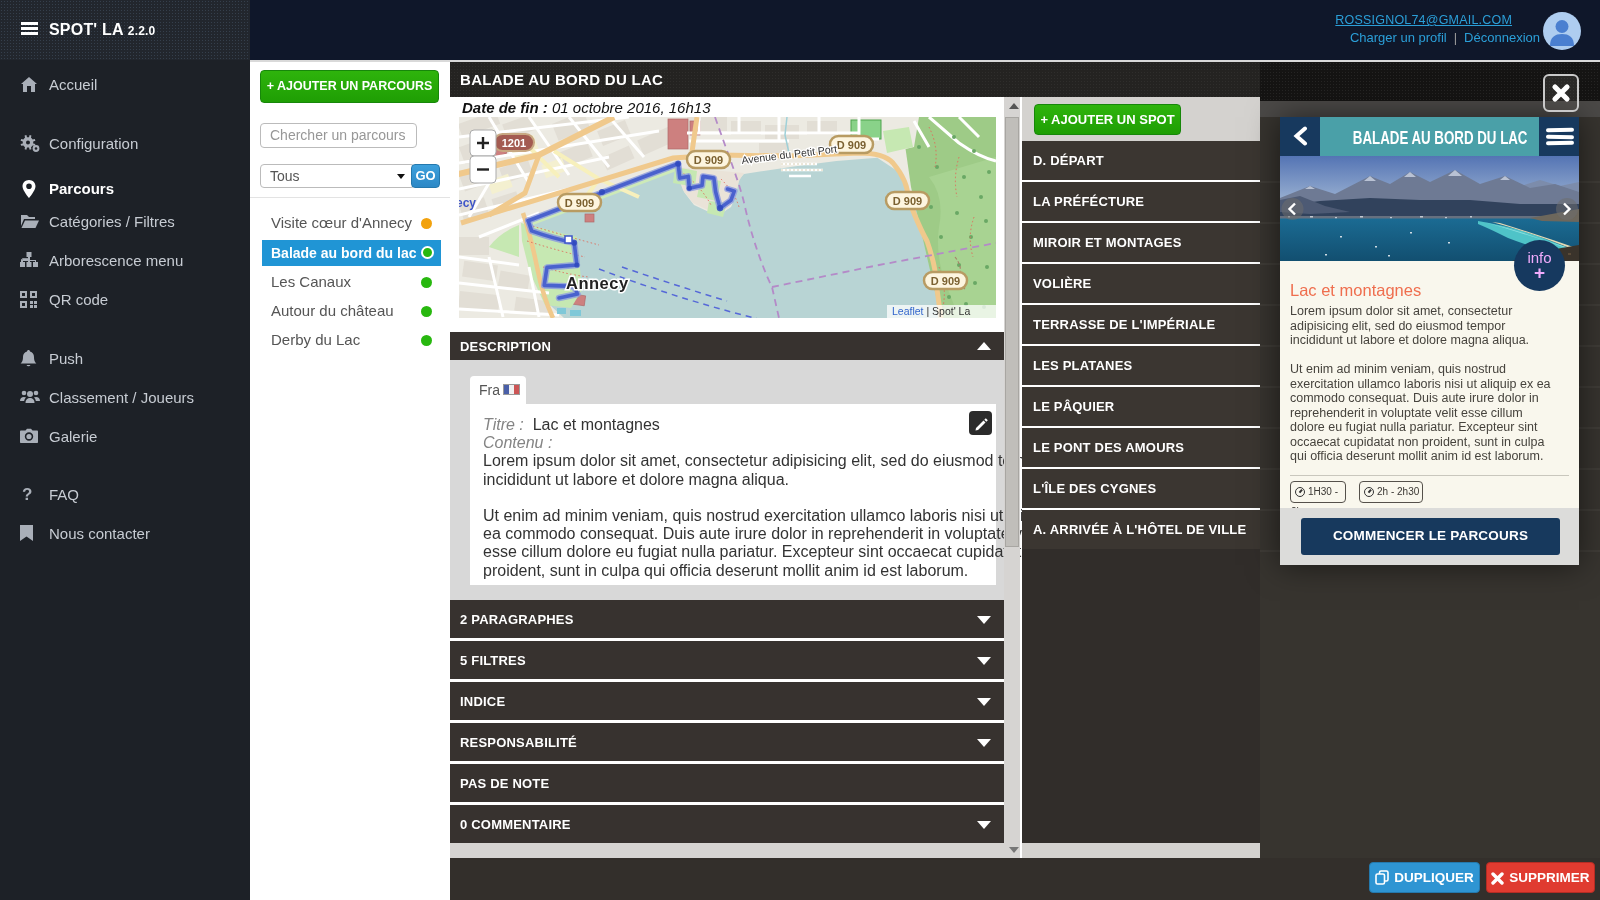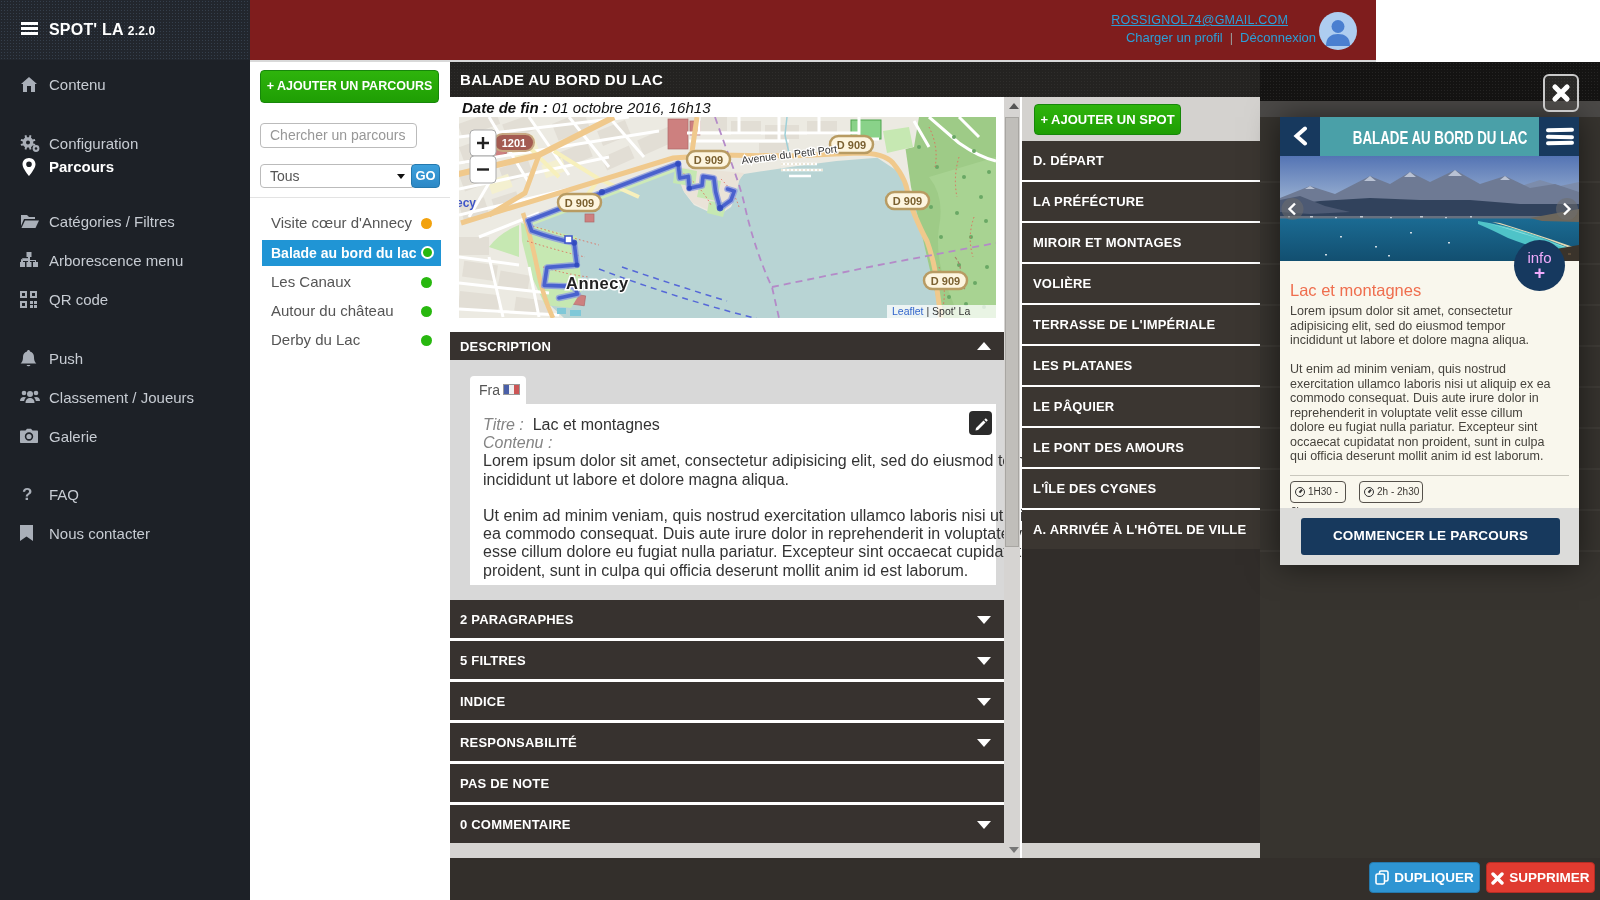--- a/index.html
+++ b/index.html
@@ -10,21 +10,21 @@
  background-image:radial-gradient(rgba(120,150,190,.22) .7px,transparent 1px);background-size:3px 3px;}
 .burger{left:21px;top:22px;width:17px;height:13px;border-top:3px solid #fff;border-bottom:3px solid #fff;}
 .burger:before{content:"";position:absolute;left:0;top:2px;width:17px;height:3px;background:#fff;}
 #sbtitle{left:49px;top:21px;color:#fff;font-size:16px;font-weight:bold;letter-spacing:.2px;}
 #sbtitle small{font-size:12px;font-weight:bold;}
 .mi{left:0;width:250px;height:30px;color:#c7ccd3;font-size:15px;line-height:30px;}
 .mi .lbl{position:absolute;left:49px;top:0;}
 .mi svg{position:absolute;left:20px;top:6px;}
 .mi.act{color:#fff;font-weight:bold;}
 
-#topbar{left:250px;top:0;width:1126px;height:62px;background:#7f1d1d;border-bottom:2px solid #d9d9d9;}
+#topbar{left:250px;top:0;width:1350px;height:62px;background:#0f172a;border-bottom:2px solid #d9d9d9;}
 #email{right:88px;top:13px;color:#2b9fd8;font-size:12.5px;text-decoration:underline;letter-spacing:.2px;}
 #profrow{right:60px;top:30px;color:#2b9fd8;font-size:13px;}
 #profrow .sep{color:#999;padding:0 7px;}
 #avatar{right:19px;top:12px;width:38px;height:38px;border-radius:50%;background:#aecdf0;overflow:hidden;}
 
 #leftcol{left:250px;top:62px;width:200px;height:838px;background:#fff;}
 .greenbtn{background:linear-gradient(#2eb40c,#1f9e04);border:1px solid #17870a;border-radius:4px;color:#fff;font-weight:bold;font-size:13px;text-align:center;}
 #addparc{left:10px;top:8px;width:179px;height:33px;line-height:31px;font-size:12.5px;}
 #searchinp{left:10px;top:61px;width:157px;height:25px;border:1px solid #bbb;border-radius:4px;color:#979797;font-size:14px;line-height:23px;padding-left:9px;}
 #selbox{left:10px;top:102px;width:155px;height:24px;border:1px solid #bbb;border-radius:4px;color:#555;font-size:14px;line-height:22px;padding-left:9px;}
@@ -115,31 +115,31 @@
 <body>
 <div class="abs" id="sidebar">
  <div class="abs" id="sbhead">
       <div class="abs burger"></div>
       <div class="abs" id="sbtitle">SPOT' LA <small>2.2.0</small></div>
     </div>
  <div class="abs mi" style="top:70px;">
       <svg width="18" height="18" viewBox="0 0 18 18" fill="#a9afb8">
         <path d="M9 1 L17 8 L15 8 L15 16 L11 16 L11 10 L7 10 L7 16 L3 16 L3 8 L1 8 Z"></path>
       </svg>
-      <span class="lbl">Contenu</span>
+      <span class="lbl">Accueil</span>
     </div>
  <div class="abs mi" style="top:129px;">
       <svg width="20" height="18" viewBox="0 0 20 18" fill="#a9afb8">
         <path d="M7,2.2 L9,2.2 L9.6,0 L11.4,0.6 L11,2.8 A5 5 0 0 1 12.6,4.4 L14.8,4 L15.4,5.8 L13.2,6.4 L13.2,8.4 L15.4,9 L14.8,10.8 L12.6,10.4 A5 5 0 0 1 11,12 L11.4,14.2 L9.6,14.8 L9,12.6 L7,12.6 L6.4,14.8 L4.6,14.2 L5,12 A5 5 0 0 1 3.4,10.4 L1.2,10.8 L0.6,9 L2.8,8.4 L2.8,6.4 L0.6,5.8 L1.2,4 L3.4,4.4 A5 5 0 0 1 5,2.8 L4.6,0.6 L6.4,0 Z M8,5.4 A2 2 0 1 0 8,9.4 A2 2 0 0 0 8,5.4 Z" fill-rule="evenodd"></path>
         <circle cx="16" cy="13.5" r="3.4"></circle>
         <circle cx="16" cy="13.5" r="1.3" fill="#1d2127"></circle>
       </svg>
       <span class="lbl">Configuration</span>
     </div>
- <div class="abs mi act" style="top:152px;padding-left:28px;">
+ <div class="abs mi act" style="top:174px;padding-left:28px;">
       <svg width="18" height="18" viewBox="0 0 18 18" fill="#fff">
         <path d="M9 0 C5.2 0 2.5 2.8 2.5 6.2 C2.5 10.5 9 18 9 18 C9 18 15.5 10.5 15.5 6.2 C15.5 2.8 12.8 0 9 0 Z M9 9 A2.8 2.8 0 1 1 9 3.4 A2.8 2.8 0 0 1 9 9 Z"></path>
       </svg>
       <span class="lbl">Parcours</span>
     </div>
  <div class="abs mi" style="top:207px;">
       <svg width="19" height="16" viewBox="0 0 19 16" fill="#a9afb8">
         <path d="M1 2 L7 2 L9 4 L15 4 L15 6 L4 6 L1 13 Z"></path>
         <path d="M5 7.5 L19 7.5 L15.5 15 L1.5 15 Z"></path>
       </svg>

